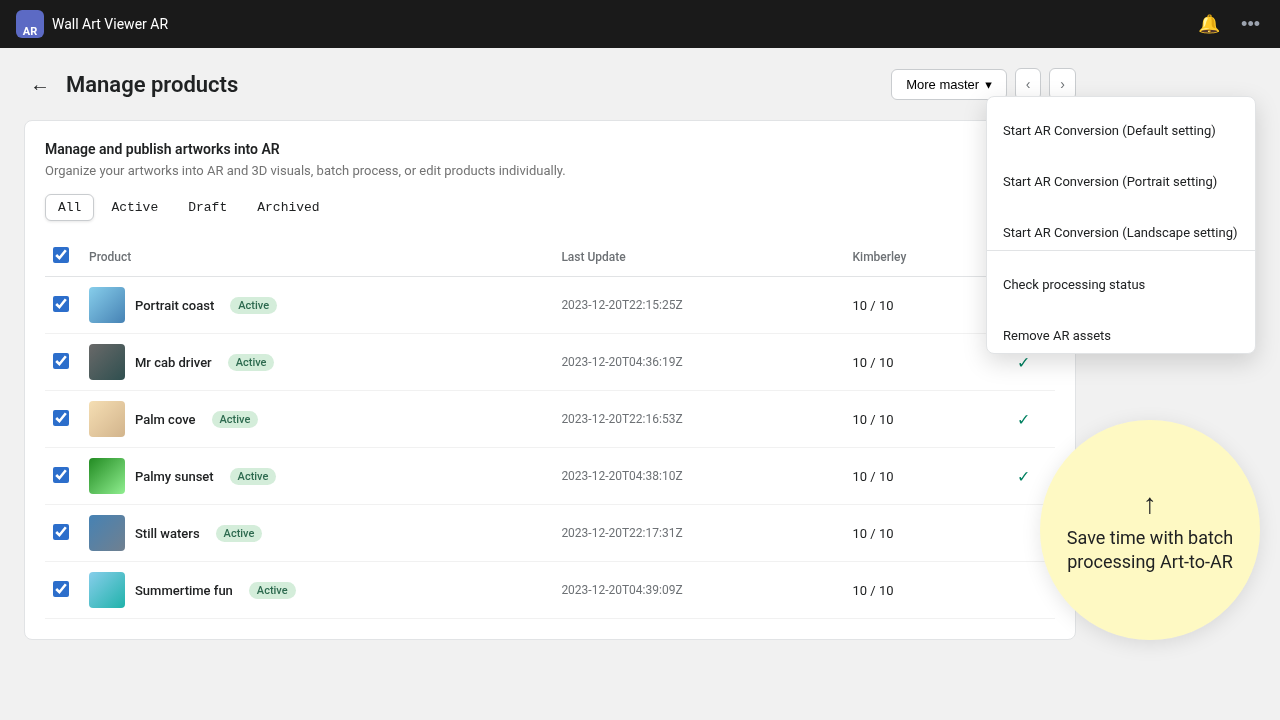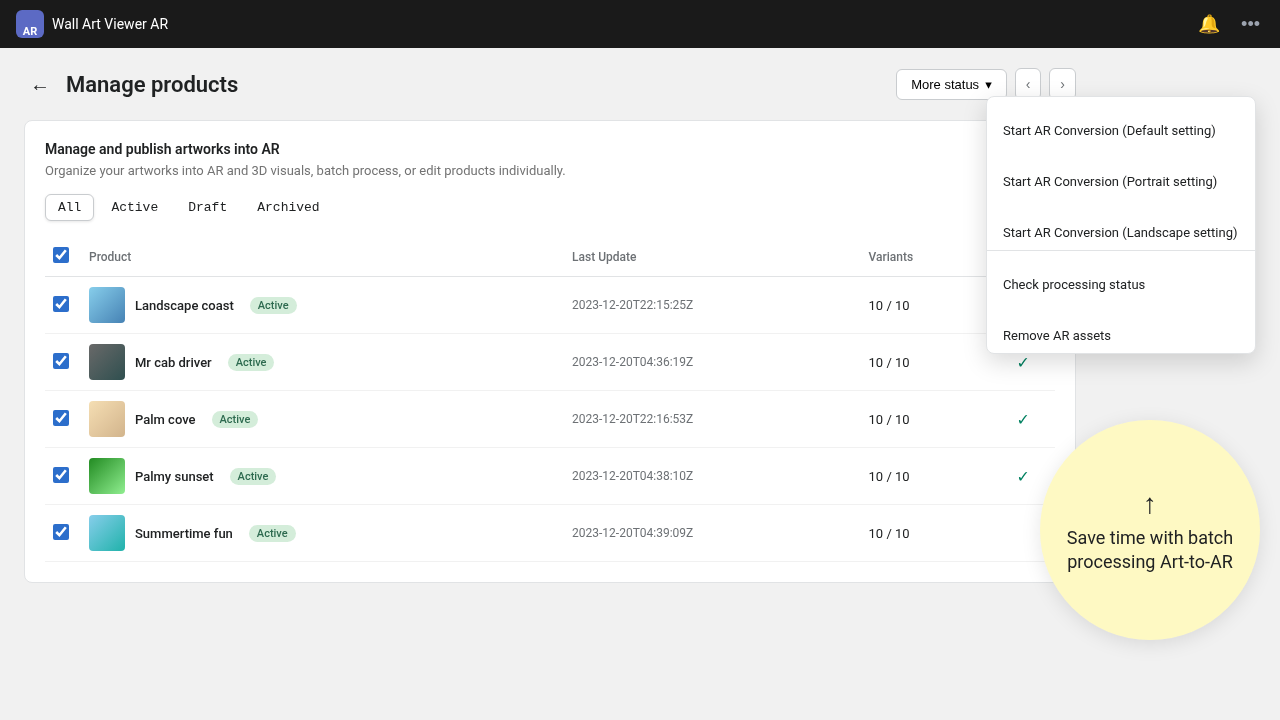--- a/index.html
+++ b/index.html
@@ -231,21 +231,21 @@
 
 <div class="main-content">
 
   <div class="page-header">
     <div class="page-header-left">
       <button class="back-btn">←</button>
       <h1 class="page-title">Manage products</h1>
     </div>
     <div class="page-header-right">
       <button class="more-actions-btn">
-        <span>More status</span>
+        <span>More master</span>
         <span>▾</span>
       </button>
       <button class="nav-arrow-btn">‹</button>
       <button class="nav-arrow-btn">›</button>
     </div>
   </div>
 
   <div class="card">
     <div class="card-title">Manage and publish artworks into AR</div>
     <div class="card-desc">Organize your artworks into AR and 3D visuals, batch process, or edit products individually.</div>
@@ -258,36 +258,36 @@
     </div>
 
     <table>
       <thead>
         <tr>
           <th class="checkbox-cell">
             <input type="checkbox" checked="" style="">
           </th>
           <th>Product</th>
           <th>Last Update</th>
-          <th>Variants</th>
+          <th>Kimberley</th>
           <th></th>
         </tr>
       </thead>
       <tbody id="products-tbody">
 
       <tr>
       <td class="checkbox-cell">
         <input type="checkbox" checked="" style="">
       </td>
       <td>
         <div class="product-cell">
           <div class="product-thumb thumb-kimberley">
             <div class="product-thumb-inner"></div>
           </div>
-          <span style="font-size:13px;font-weight:500;">Landscape coast</span>
+          <span style="font-size:13px;font-weight:500;">Portrait coast</span>
           <span class="status-badge status-active">Active</span>
         </div>
       </td>
       <td class="date-cell">2023-12-20T22:15:25Z</td>
       <td class="variants-cell">10 / 10</td>
       <td class="check-cell">
         
       </td>
     </tr>
           <tr>
@@ -338,20 +338,39 @@
             <div class="product-thumb-inner"></div>
           </div>
           <span style="font-size:13px;font-weight:500;">Palmy sunset</span>
           <span class="status-badge status-active">Active</span>
         </div>
       </td>
       <td class="date-cell">2023-12-20T04:38:10Z</td>
       <td class="variants-cell">10 / 10</td>
       <td class="check-cell">
         <span class="check-mark">✓</span>
+      </td>
+    </tr>
+          <tr>
+      <td class="checkbox-cell">
+        <input type="checkbox" checked="" style="">
+      </td>
+      <td>
+        <div class="product-cell">
+          <div class="product-thumb thumb-still">
+            <div class="product-thumb-inner"></div>
+          </div>
+          <span style="font-size:13px;font-weight:500;">Still waters</span>
+          <span class="status-badge status-active">Active</span>
+        </div>
+      </td>
+      <td class="date-cell">2023-12-20T22:17:31Z</td>
+      <td class="variants-cell">10 / 10</td>
+      <td class="check-cell">
+        
       </td>
     </tr>
           <tr>
       <td class="checkbox-cell">
         <input type="checkbox" checked="" style="">
       </td>
       <td>
         <div class="product-cell">
           <div class="product-thumb thumb-summer">
             <div class="product-thumb-inner"></div>

